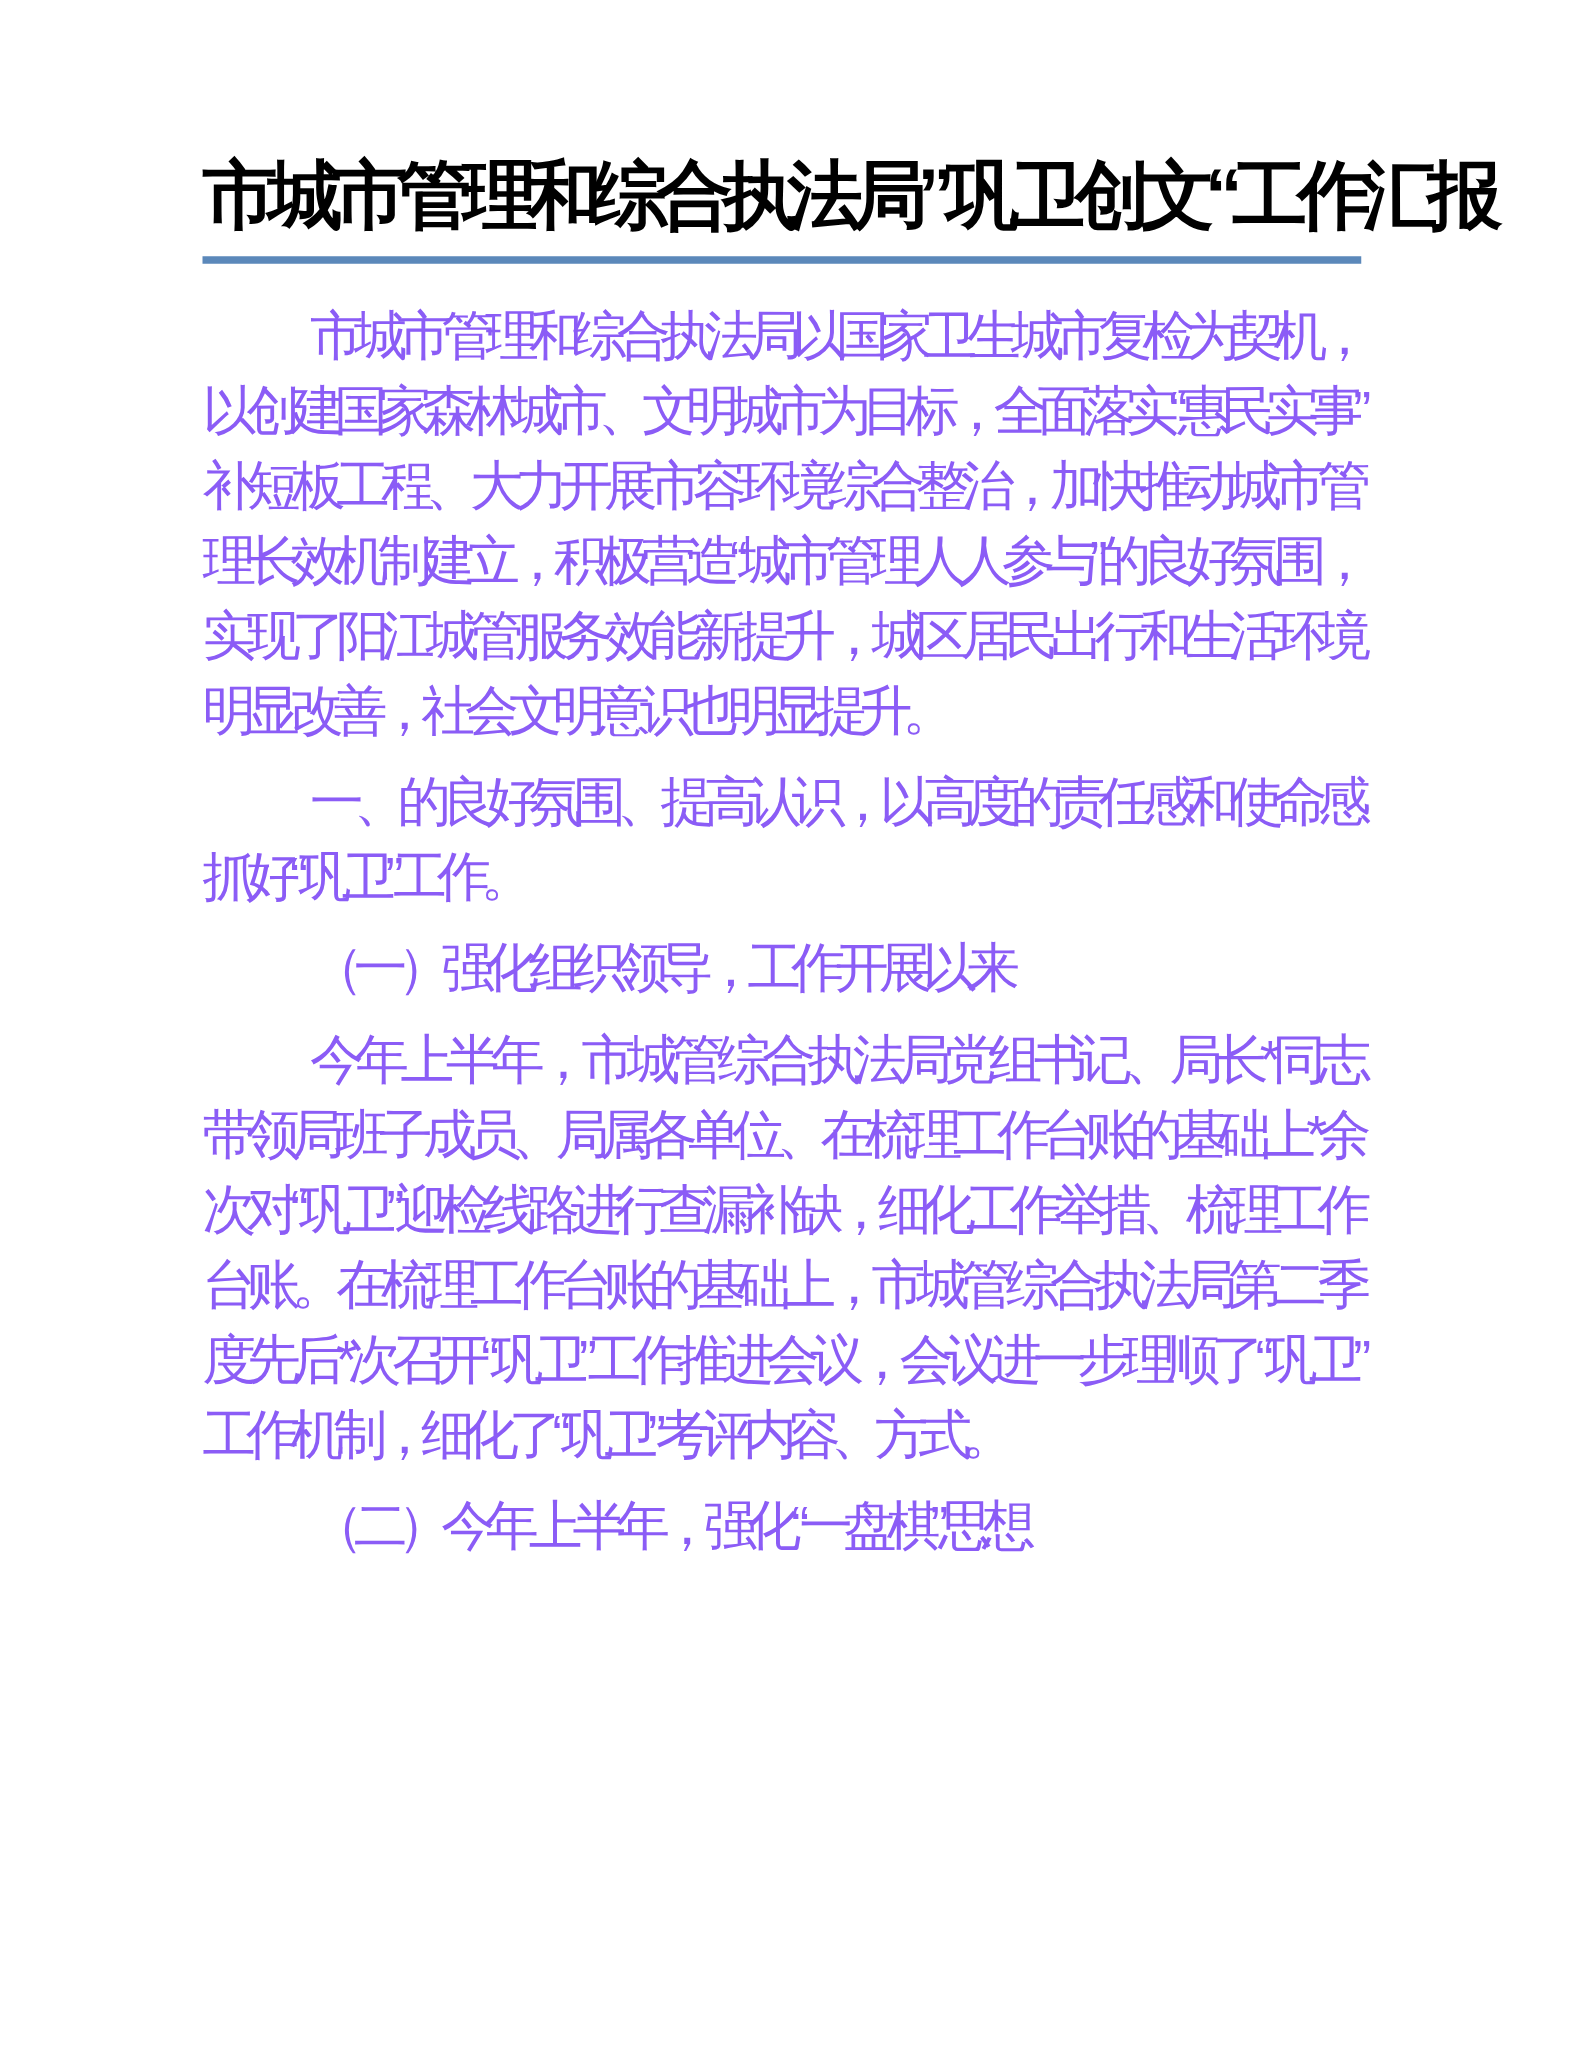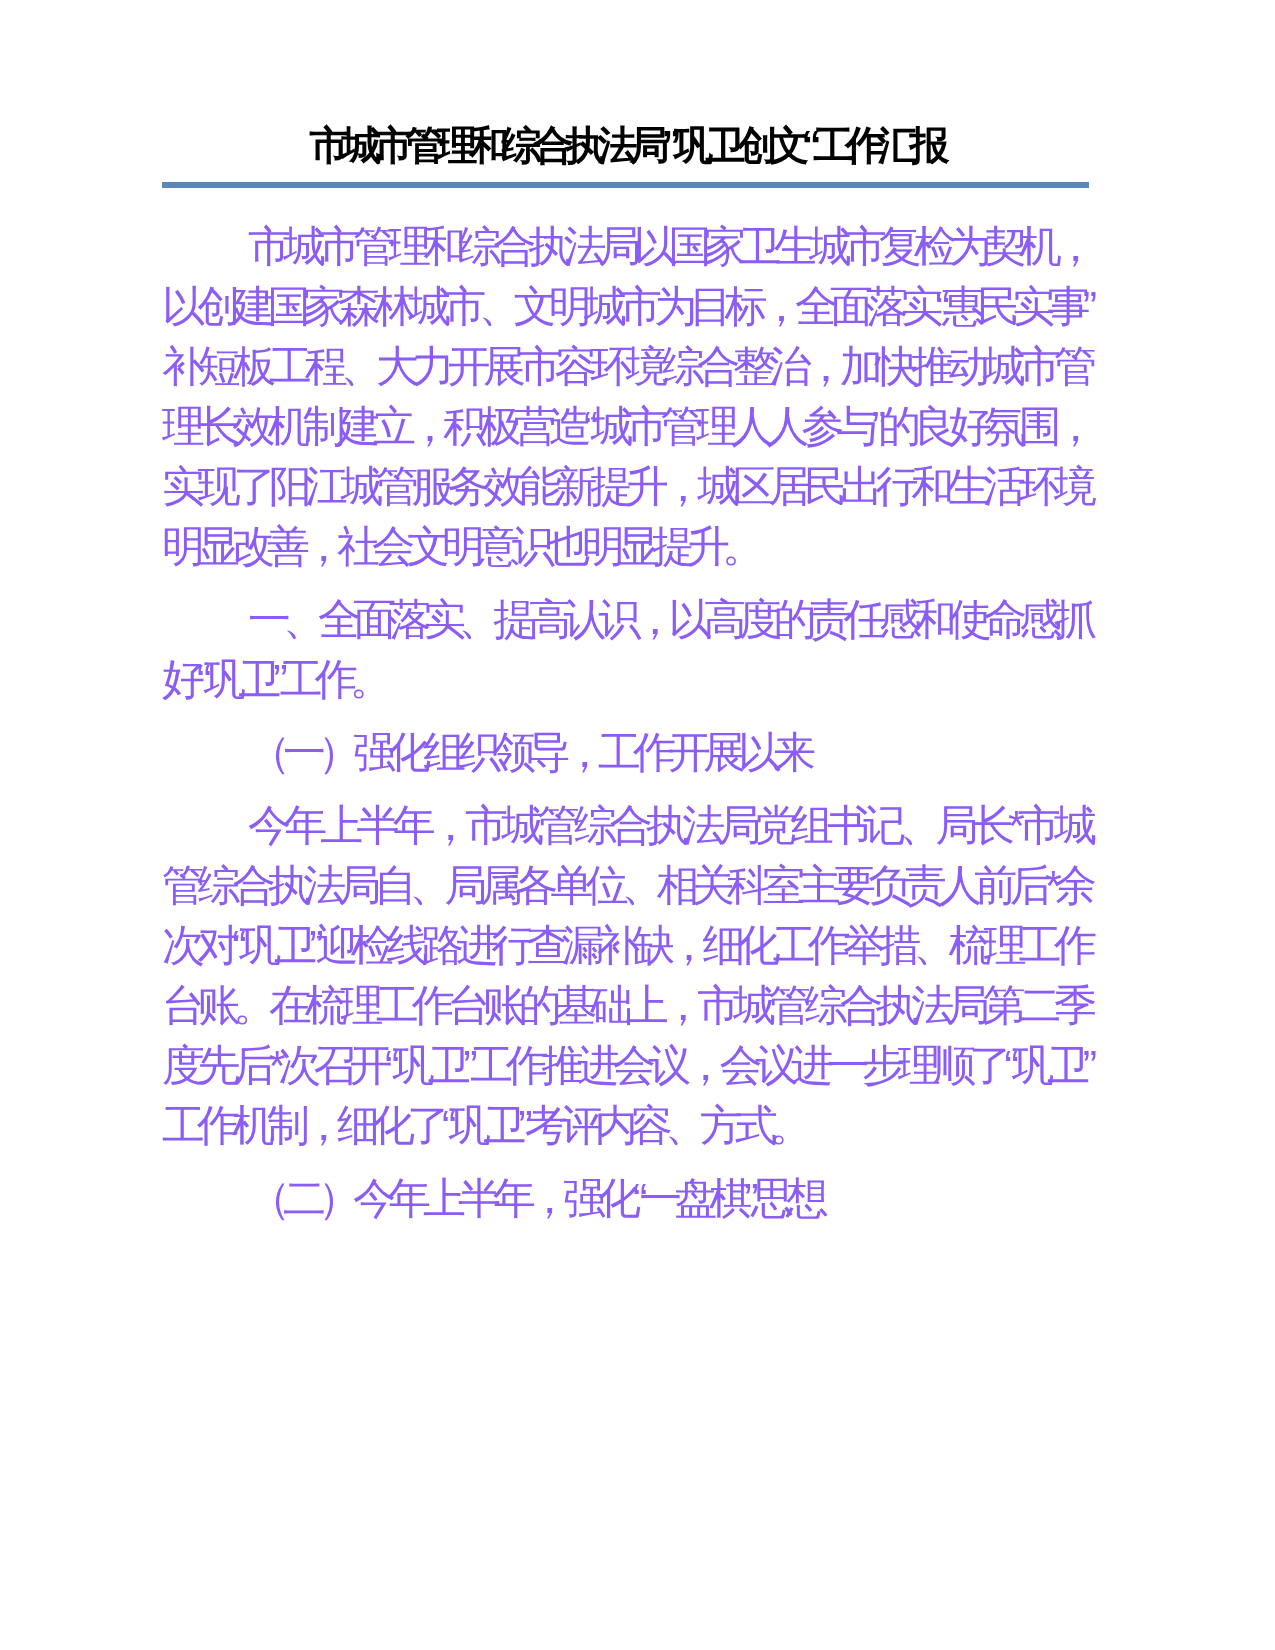--- a/index.html
+++ b/index.html
@@ -14,25 +14,25 @@
     background: #ffffff;
     overflow: hidden;
     font-family: "Liberation Sans", sans-serif;
     color: #000000;
   }
   .content {
     padding: 122px 186px 0 162px; 
   }
   .doc-title {
     margin: 0;
-    font-size: 40px;
+    font-size: 60px;
     font-weight: 700;
     line-height: 1.15;
     letter-spacing: -8px;
-    text-align: center;
+    text-align: left;
     white-space: nowrap;
     color: #000000;
   }
   .title-rule {
     height: 6px;
     margin-top: 14px;
     background: #5b88ba; 
   }
   .doc-body {
     margin-top: 28px;
@@ -53,19 +53,19 @@
 </style>
 </head>
 <body>
 
 <div class="page" style="background: rgb(255, 255, 255);">
   <div class="content">
     <h1 class="doc-title">市城市管理和综合执法局”巩卫创文“工作汇报</h1>
     <div class="title-rule" style="background: rgb(91, 136, 186);"></div>
     <div class="doc-body">
         <p class="para body">市城市管理和综合执法局以国家卫生城市复检为契机，以创建国家森林城市、文明城市为目标，全面落实“惠民实事”补短板工程、大力开展市容环境综合整治，加快推动城市管理长效机制建立，积极营造“城市管理人人参与”的良好氛围，实现了阳江城管服务效能新提升，城区居民出行和生活环境明显改善，社会文明意识也明显提升。</p>
-        <p class="para heading-1">一、全面落实、提高认识，以高度的责任感和使命感抓好“巩卫”工作。</p>
+        <p class="para heading-1">一、的良好氛围、提高认识，以高度的责任感和使命感抓好“巩卫”工作。</p>
         <p class="para heading-2">（一）强化组织领导，工作开展以来</p>
-        <p class="para body">今年上半年，市城管综合执法局党组书记、局长*市城管综合执法局自、局属各单位、相关科室主要负责人前后*余次对“巩卫”迎检线路进行查漏补缺，细化工作举措、梳理工作台账。在梳理工作台账的基础上，市城管综合执法局第二季度先后*次召开“巩卫”工作推进会议，会议进一步理顺了“巩卫”工作机制，细化了“巩卫”考评内容、方式。</p>
+        <p class="para body">今年上半年，市城管综合执法局党组书记、局长*同志带领局班子成员、局属各单位、在梳理工作台账的基础上*余次对“巩卫”迎检线路进行查漏补缺，细化工作举措、梳理工作台账。在梳理工作台账的基础上，市城管综合执法局第二季度先后*次召开“巩卫”工作推进会议，会议进一步理顺了“巩卫”工作机制，细化了“巩卫”考评内容、方式。</p>
         <p class="para heading-2">（二）今年上半年，强化“一盘棋”思想</p>
       </div>
   </div>
 </div>
 
 </body></html>

